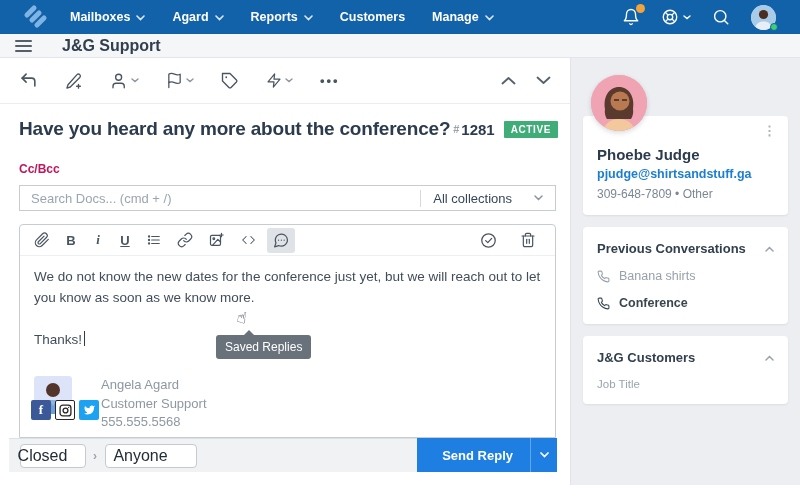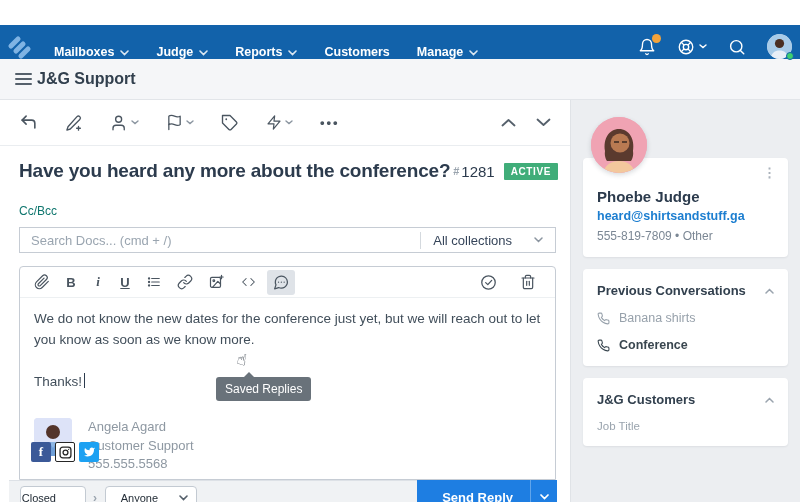--- a/index.html
+++ b/index.html
@@ -5,62 +5,62 @@
   * { box-sizing: border-box; margin: 0; padding: 0; }
   html,body { width:800px; height:502px; }
   body {
     font-family: "Liberation Sans", sans-serif;
     background:#fff; overflow:hidden; position:relative;
     -webkit-font-smoothing: antialiased;
   }
   svg { display:block; }
 
   
-  .topnav { height:34px; background:#1262aa; display:flex; align-items:flex-end; padding:0 8px;margin-top:25px; }
+  .topnav { height:34px; background:#1262aa; display:flex; align-items:center; padding:0 24px; }
   .logo { width:24px; height:22px; position:relative; margin-right:22px; }
   .logo i { position:absolute; width:15px; height:5px; border-radius:2.5px; background:#7fb3e3; transform:rotate(-45deg); }
   .logo i:nth-child(1){ left:-1px; top:3px; }
   .logo i:nth-child(2){ left:4px; top:8px; }
   .logo i:nth-child(3){ left:9px; top:13px; }
   .nav-item { display:flex; align-items:center; gap:6px; color:#fff; font-size:12.5px; font-weight:700; margin-right:27px; cursor:pointer; }
   .nav-item .caret { opacity:.85; margin-top:1px; }
   .nav-right { margin-left:auto; display:flex; align-items:center; gap:21px; color:#fff; }
   .bell-wrap { position:relative; }
   .bell-badge { position:absolute; top:-4px; right:-5px; width:9px; height:9px; border-radius:50%; background:#f2a33c; }
   .help-wrap { display:flex; align-items:center; gap:4px; }
   .nav-avatar { width:25px; height:25px; border-radius:50%; background:#bcd6ee; position:relative; overflow:visible; }
   .nav-avatar svg { border-radius:50%; }
   .presence-dot { position:absolute; bottom:-1px; right:-2px; width:8px; height:8px; border-radius:50%; background:#3ecf6e; border:1.5px solid #1262aa; }
 
   
-  .mailbox-bar { height:41px; background:#f5f6f8; border-bottom:1px solid #e2e5e9; display:flex; align-items:center; padding:0 15px; gap:5px; }
+  .mailbox-bar { height:24px; background:#f5f6f8; border-bottom:1px solid #e2e5e9; display:flex; align-items:center; padding:0 15px; gap:30px; }
   .hamburger { width:17px; display:flex; flex-direction:column; gap:3px; cursor:pointer; }
   .hamburger i { height:2px; background:#55606b; border-radius:1px; }
   .mailbox-title { font-size:16px; font-weight:700; color:#32404e; }
 
   
   .content { display:flex; height:427px; }
   .left-pane { width:570px; position:relative; background:#fff; }
   .sidebar { width:230px; background:#eceef1; border-left:1px solid #e0e3e7; position:relative; padding:0 12px; }
 
   
   .conv-toolbar { position:absolute; top:0; left:0; right:0; height:46px; border-bottom:1px solid #eaedf0; display:flex; align-items:center; padding:0 19px; color:#4a5560; }
   .tb-btn { display:flex; align-items:center; gap:3px; margin-right:27px; cursor:pointer; color:#4a5560; }
   .tb-btn .caret { color:#8b95a0; }
   .ellipsis-h { font-size:13px; letter-spacing:2px; color:#4a5560; font-weight:700; line-height:10px; }
   .conv-nav { margin-left:auto; display:flex; gap:20px; color:#55606b; }
 
   
   .title-row { position:absolute; top:60px; left:19px; right:12px; display:flex; align-items:center; }
   .conv-title { font-size:19px; font-weight:700; color:#2c3b4d; flex:1; letter-spacing:-.2px; }
   .ticket-hash { color:#9aa4ae; font-size:11px; font-weight:700; margin-right:2px; }
-  .ticket-num { color:#2c3b4d; font-size:15px; font-weight:400;text-align:center; }
+  .ticket-num { color:#2c3b4d; font-size:15px; font-weight:700;text-align:center; }
   .status-badge { margin-left:9px; background:#40ad79; color:#fff; font-size:10px; font-weight:700; letter-spacing:.6px; padding:3px 7px; border-radius:1px; }
 
-  .ccbcc { position:absolute; top:104px; left:19px; font-size:12px; font-weight:400; color:#0f766e; cursor:pointer; }
+  .ccbcc { position:absolute; top:104px; left:19px; font-size:12px; font-weight:700; color:#be185d; cursor:pointer; }
 
   
   .docs-search { position:absolute; top:127px; left:19px; width:537px; height:26px; border:1px solid #c6ccd4; border-radius:0; background:#fff; display:flex; align-items:center; overflow:hidden; }
   .docs-input { flex:1; border:none; outline:none; font-size:13px; color:#36455a; padding:0 11px; font-family:"Liberation Sans",sans-serif; background:transparent; }
   .docs-input::placeholder { color:#9aa5b0; }
   .docs-divider { width:1px; height:17px; background:#d4d9de; }
   .collections { display:flex; align-items:center; gap:22px; padding:0 12px; font-size:13px; color:#36455a; cursor:pointer; }
   .collections .caret { color:#8b95a0; }
 
   
@@ -68,32 +68,32 @@
   .ed-toolbar { height:31px; display:flex; align-items:center; padding:0 9px; color:#4a5560; border-bottom:1px solid #edf0f2; }
   .ed-btn { padding:4px 5px; margin-right:5px; border-radius:3px; cursor:pointer; display:flex; align-items:center; color:#4a5560; }
   .ed-btn.text { font-size:13px; font-weight:700; width:22px; justify-content:center; }
   .ed-btn.italic { font-style:italic; font-family:"Liberation Serif", serif; }
   .ed-btn.underline { text-decoration:underline; }
   .ed-btn.active { background:#dfe3e8; }
   .ed-right { margin-left:auto; display:flex; gap:8px; color:#67727e; }
   .ed-body { padding:10px 14px 0; font-size:13.5px; line-height:21px; color:#414e5a; }
   .ed-par2 { margin-top:21px; }
   .text-cursor { display:inline-block; width:1px; height:15px; background:#2c3b4d; margin-left:2px; vertical-align:-2px; }
-  .signature { display:flex; gap:16px; padding:26px 14px 0; }
+  .signature { display:flex; gap:29px; padding:26px 14px 0; }
   .sig-avatar { width:38px; height:38px; border-radius:4px; background:#dde3f8; overflow:hidden; flex:none; }
   .sig-lines { font-size:13px; line-height:18.5px; color:#8e98a2; }
   .socials { position:absolute; left:11px; top:175px; display:flex; gap:4px; }
   .soc { width:20px; height:20px; border-radius:2px; display:flex; align-items:center; justify-content:center; cursor:pointer; }
   .soc.fb { background:#3b5998; color:#fff; font-weight:700; font-size:13px; font-family:"Liberation Serif",serif; }
   .soc.ig { background:#fff; border:1.5px solid #262626; color:#262626; }
   .soc.tw { background:#1da1f2; color:#fff; }
 
   
   .reply-footer { position:absolute; top:380px; left:9px; width:548px; height:34px; background:#f0f2f4; border-top:1px solid #dde1e6; display:flex; align-items:center; padding-left:11px; }
-  .mini-select { height:24px; background:#fff; border:1px solid #c3cad2; border-radius:4px; display:flex; align-items:center; justify-content:flex-end; padding:0 8px; font-size:11px; color:#222c36; cursor:pointer;gap:21px; }
+  .mini-select { height:24px; background:#fff; border:1px solid #c3cad2; border-radius:4px; display:flex; align-items:center; justify-content:center; padding:0 8px; font-size:16px; color:#222c36; cursor:pointer;gap:21px; }
   .sel-status { width:66px; }
   .sel-assignee { width:92px; margin-left:8px; }
   .gt { color:#9aa4ae; font-size:12px; margin-left:7px; font-weight:700; }
   .send-btn { position:absolute; right:0; top:-1px; bottom:0; display:flex; align-items:stretch; background:#1e7ee2; border-radius:0; color:#fff; cursor:pointer; }
   .send-main { display:flex; align-items:center; padding:0 17px; font-size:13px; font-weight:700;margin-left:8px; }
   .send-caret { width:27px; display:flex; align-items:center; justify-content:center; border-left:1px solid rgba(255,255,255,.3); }
 
   
   .tooltip { position:absolute; left:204px; top:277px; background:rgba(84,94,104,.88); color:#fff; font-size:12px; padding:5px 9px; border-radius:3px; z-index:40; white-space:nowrap;margin-left:12px; }
   .tooltip:before { content:""; position:absolute; top:-5px; left:28px; border:5px solid transparent; border-bottom-color:rgba(84,94,104,.88); border-top:none; }
@@ -128,21 +128,21 @@
 
   <div class="nav-item">
     <span>Mailboxes</span>
     <span class="caret">
         <svg width="9" height="6" viewBox="0 0 9 6">
           <path d="M1 1l3.5 3.5L8 1" stroke="currentColor" stroke-width="1.6" fill="none" stroke-linecap="round"></path>
         </svg>
       </span>
   </div>
   <div class="nav-item">
-    <span>Judge</span>
+    <span>Agard</span>
     <span class="caret">
         <svg width="9" height="6" viewBox="0 0 9 6">
           <path d="M1 1l3.5 3.5L8 1" stroke="currentColor" stroke-width="1.6" fill="none" stroke-linecap="round"></path>
         </svg>
       </span>
   </div>
   <div class="nav-item">
     <span>Reports</span>
     <span class="caret">
         <svg width="9" height="6" viewBox="0 0 9 6">
@@ -443,23 +443,23 @@
         <svg width="56" height="56" viewBox="0 0 56 56">
             <rect width="56" height="56" fill="#f0a3b3"></rect>
             <path d="M14 34c-2-12 4-22 14-22s16 10 14 22c1 6-2 10-2 10H16s-3-4-2-10z" fill="#5b3a2e"></path>
             <circle cx="29" cy="26" r="9.5" fill="#b97a52"></circle>
             <path d="M23 25h5M31 25h5" stroke="#3c2a22" stroke-width="1.4"></path>
             <path d="M12 56c2-8 8-12 16-12s14 4 16 12z" fill="#f3c89d"></path>
           </svg>
       </div>
       <div class="kebab">⋮</div>
       <div class="cust-name">Phoebe Judge</div>
-      <div class="cust-email">heard@shirtsandstuff.ga</div>
+      <div class="cust-email">pjudge@shirtsandstuff.ga</div>
       <div class="cust-phone">
-        <span>555-819-7809</span>
+        <span>309-648-7809</span>
         <span>•</span>
         <span>Other</span>
       </div>
     </div>
 
 
     <div class="card">
       <div class="card-header">
         <span>Previous Conversations</span>
         <span class="collapse">

